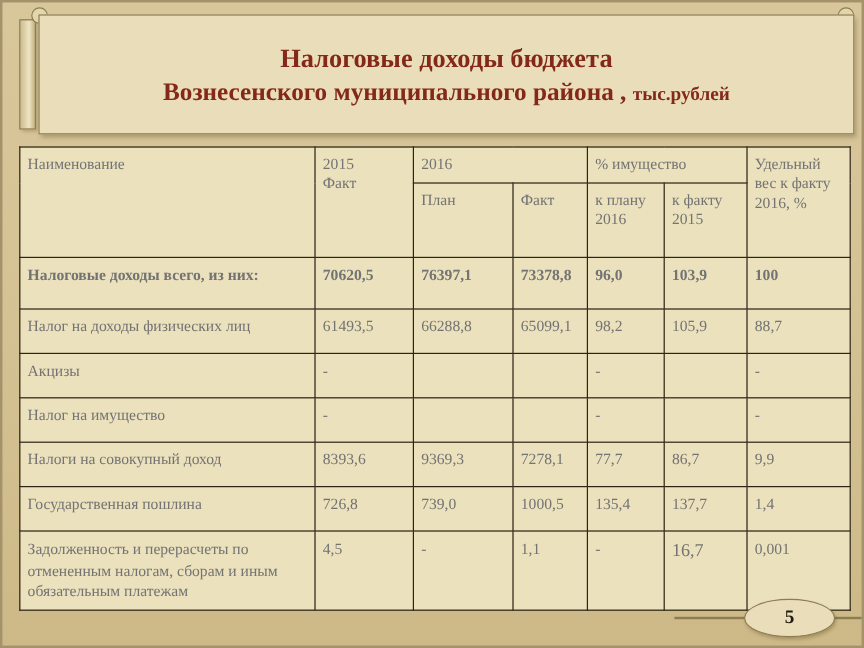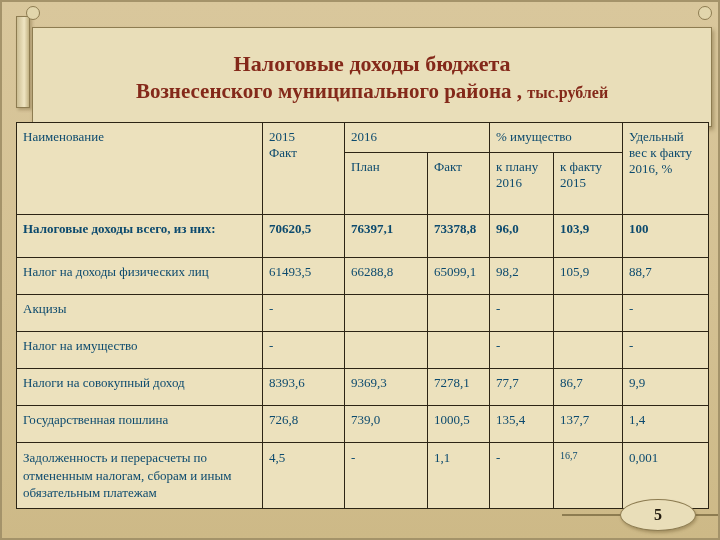--- a/index.html
+++ b/index.html
@@ -13,21 +13,21 @@
     width: 720px;
     height: 540px;
     background: linear-gradient(180deg, #d9c79c 0%, #d4c193 55%, #cdb987 100%);
     border: 2px solid #a4936a;
     overflow: hidden;
   }
 
   
   .scroll {
     position: absolute;
-    left: 30px; top: 25px;
+    left: 30px; top: 10px;
     width: 680px; height: 100px;
     background: #e9deb9;
     border: 1px solid #8d7c51;
     box-shadow: 2px 3px 4px rgba(80,60,20,0.35);
     display: flex;
     flex-direction: column;
     justify-content: center;
     align-items: center;
   }
   .scroll-roll {
@@ -48,34 +48,34 @@
   .units { font-size: 16px; }
 
   
   table.rev {
     position: absolute;
     left: 14px; top: 120px;
     width: 692px;
     border-collapse: collapse;
     table-layout: fixed;
     font-size: 13px;
-    color: #0c4a6e;
+    color: #737373;
   }
   table.rev td, table.rev th {
     border: 1px solid #2c2414;
     background: #ece1bd;
     vertical-align: top;
     padding: 6px 6px;
     font-weight: normal;
     text-align: left;
   }
   th.hc, td.hc { text-align: center; }
   td.num { text-align: right; padding-right: 13px; }
   tr.bold-row td { font-weight: bold; }
-  td.sm { font-size: 10px; }
+  td.sm { font-size: 15px; }
   .hdr-top { padding-top: 6px; }
   .name-cell { padding-left: 8px; }
   th.name-hdr { vertical-align: middle; text-align: center; font-weight: normal; }
   tr.hr1 th { height: 30px; }
   tr.hr2 th { height: 62px; margin-top: 46px; }
   tr.body-row td { height: 37px; }
   tr.r0 td { height: 43px; }
   tr.r6 td { height: 58px; line-height: 1.35; }
 
   

